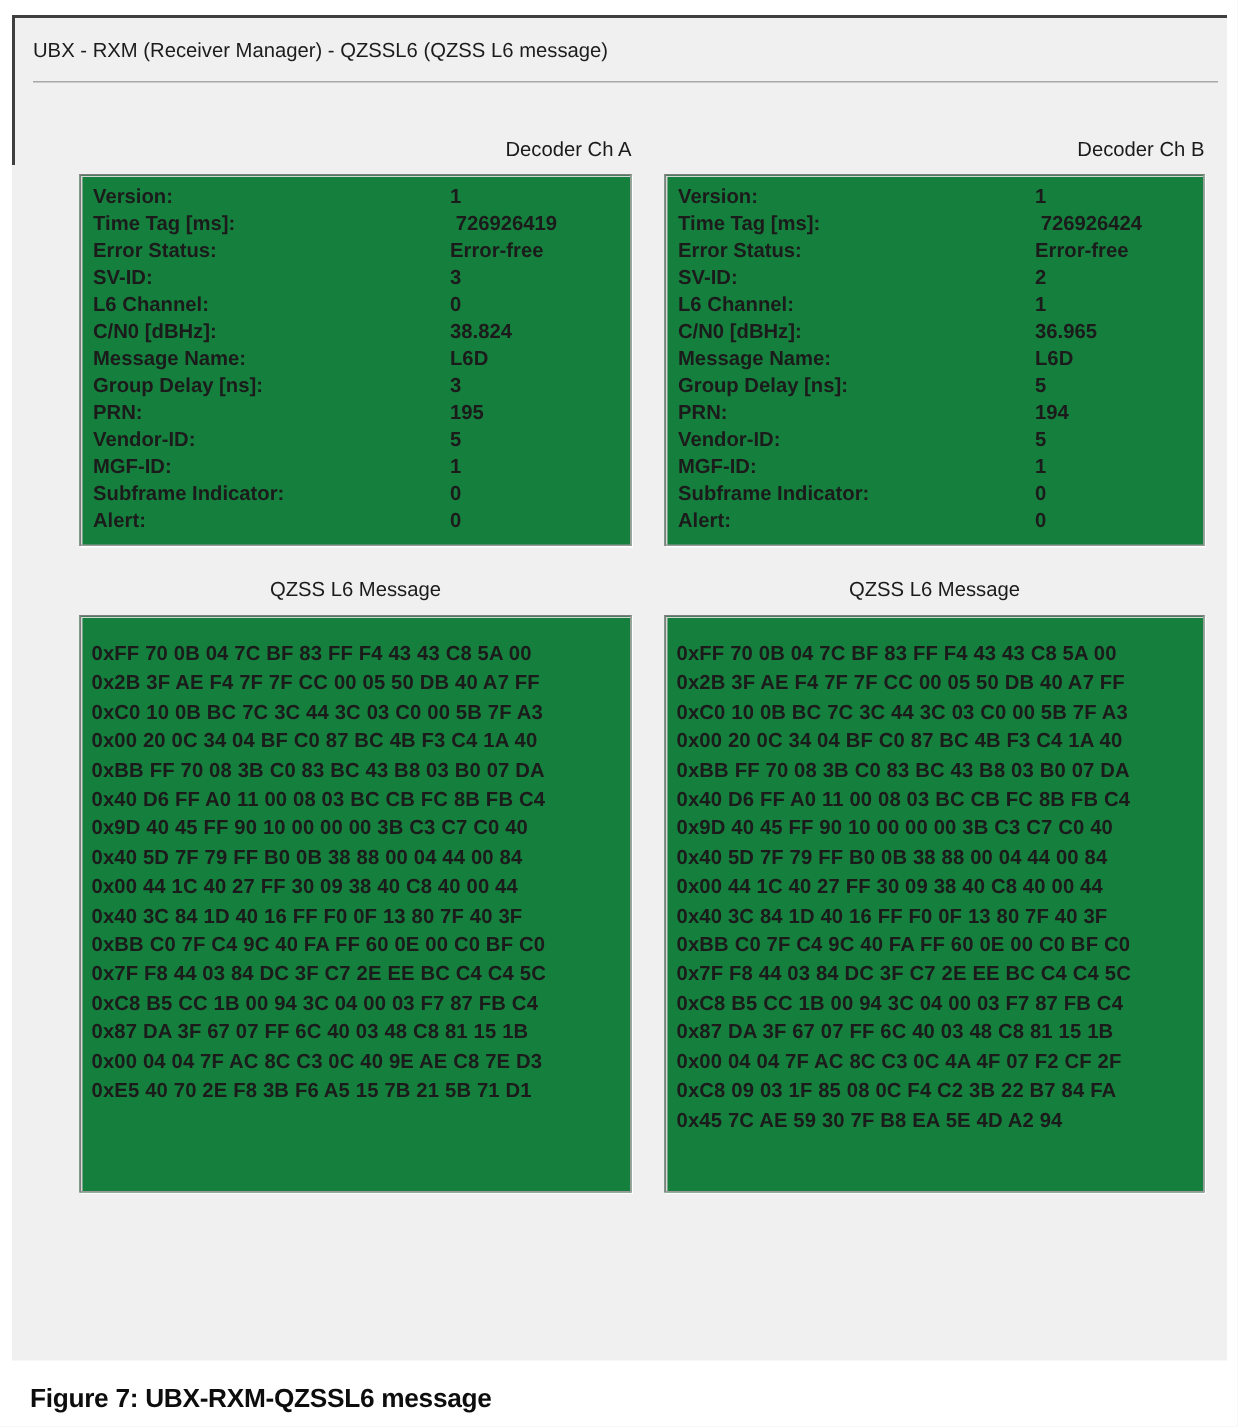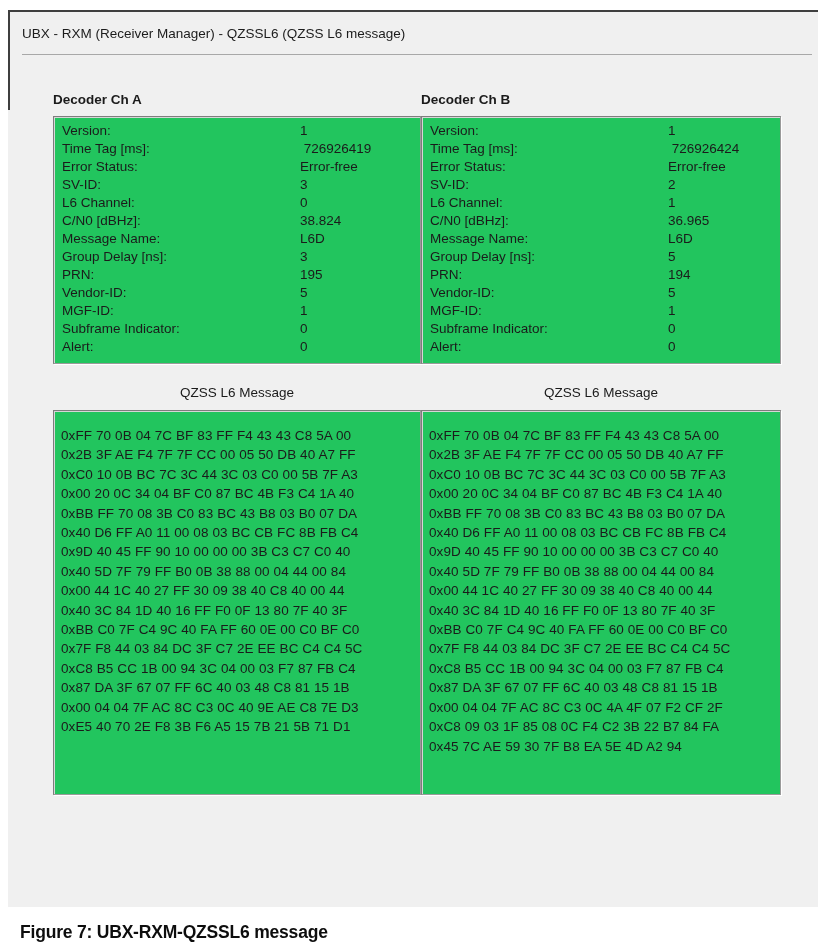--- a/index.html
+++ b/index.html
@@ -30,35 +30,35 @@
     white-space:pre;
   }
   .sep {
     height:0;
     border:none;
     border-top:1px solid #a8a8a8;
     margin:13px 6px 0 14px;
   }
   .cols { display:flex; margin-left:45px; }
   .col { width:368px; }
-  .col.colb { width:360px; }
+  .col.colb { margin-left:22px; width:360px; }
   .group-title {
-    text-align:left;
+    text-align:right;
     margin-top:37px;
     margin-bottom:9px;
     font-size:13.5px;
-    font-weight:bold;
   }
   .panel {
     box-sizing:border-box;
-    background:#22c55e;
+    background:#15803d;
     border:1px solid #7d7d7d;
     border-bottom-color:#9a9a9a;
     border-right-color:#9a9a9a;
     box-shadow:1px 1px 0 #ffffff, inset 1px 1px 0 #d6d6d6;
+    font-weight:bold;
   }
   .decoder-panel { height:248px; padding:5px 8px; }
   .row {
     position:relative;
     line-height:18px;
     font-size:13.5px;
     white-space:pre;
   }
   .row .val { position:absolute; left:238px; white-space:pre; }
   .msg-title {

